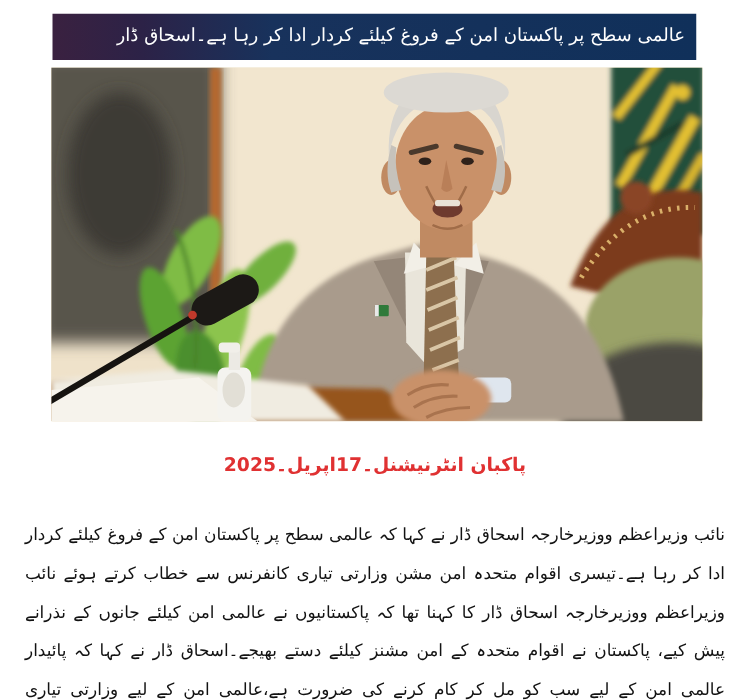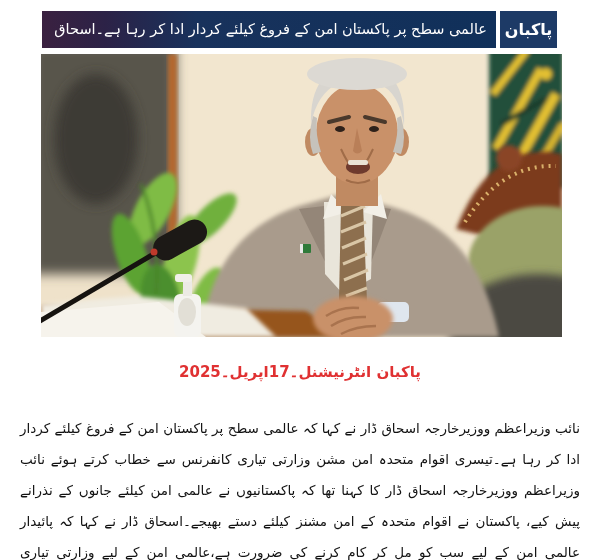--- a/index.html
+++ b/index.html
@@ -44,23 +44,20 @@
     direction:rtl;text-align:justify;text-align-last:center;
     font-size:13.5px;line-height:31px;color:#121212;
   }
 </style>
 </head>
 <body>
 
 <header class="topbar">
   <div class="headline-bar">
     <span class="headline">عالمی سطح پر پاکستان امن کے فروغ کیلئے کردار ادا کر رہا ہے۔اسحاق ڈار</span>
-  </div>
-  <div class="brand-box">
-    <span>پاکبان</span>
   </div>
 </header>
 
 <figure class="photo">
   <svg width="521" height="283" viewBox="0 0 521 283" preserveAspectRatio="none">
     <defs>
       <filter id="b2" x="-20%" y="-20%" width="140%" height="140%">
           <feGaussianBlur stdDeviation="2"></feGaussianBlur>
         </filter>
       <filter id="b4" x="-30%" y="-30%" width="160%" height="160%">

